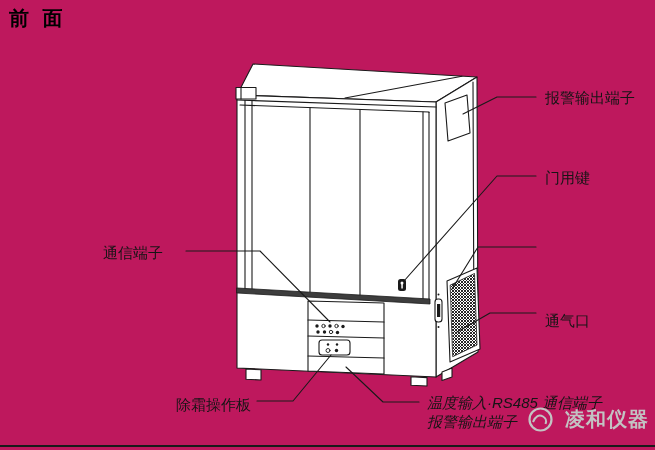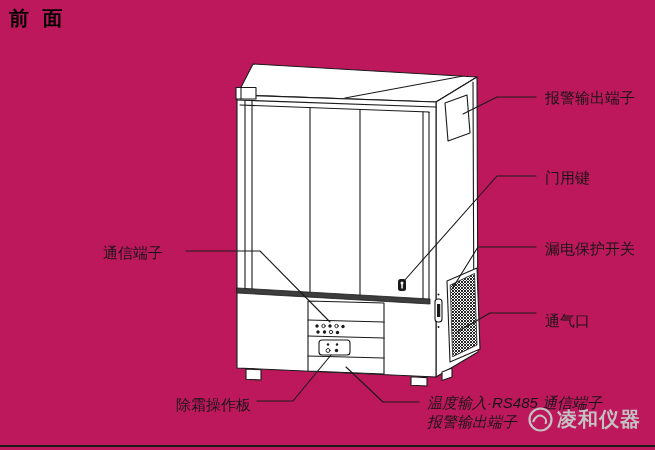--- a/index.html
+++ b/index.html
@@ -20,21 +20,21 @@
   .lbl-sticker{left:545px;top:89px;}
   .lbl-doorkey{left:545px;top:169px;}
   .lbl-breaker{left:545px;top:240px;}
   .lbl-vent{left:545px;top:312px;}
   .lbl-defrost{left:148px;top:396px;padding-left:28px;}
   .terminal{
     position:absolute;left:427px;top:393px;font-size:15px;line-height:19px;
     color:#151515;white-space:nowrap;font-style:italic;
   }
   .watermark{
-    position:absolute;left:527px;top:406px;display:flex;align-items:center;gap:3px;
+    position:absolute;left:527px;top:406px;display:flex;align-items:center;gap:11px;
   }
   .wm-text{font-size:20px;letter-spacing:1px;color:#c3c3c3;font-weight:700;}
   .bottom-rule{
     position:absolute;left:0;top:445px;width:655px;height:2px;background:#1a1a1a;
   }
 </style>
 </head>
 <body>
 
 <div class="page">
@@ -137,21 +137,20 @@
       <path d="M536,313 H490 L457,332"></path>
       <path d="M186,251 H260 L330,322"></path>
       <path d="M257,401 H293 L331,355"></path>
       <path d="M419,402 H383 L346,367"></path>
     </g>
   </svg>
 
   <div class="lbl lbl-control">通信端子</div>
   <div class="lbl lbl-sticker">报警输出端子</div>
   <div class="lbl lbl-doorkey">门用键</div>
-  <div class="lbl lbl-breaker">漏电保护开关</div>
   <div class="lbl lbl-vent">通气口</div>
   <div class="lbl lbl-defrost">除霜操作板</div>
 
   <div class="terminal">
     <div>温度输入·RS485 通信端子</div>
     <div>报警输出端子</div>
   </div>
 
   <div class="watermark">
     <svg width="27" height="27" viewBox="0 0 27 27">

